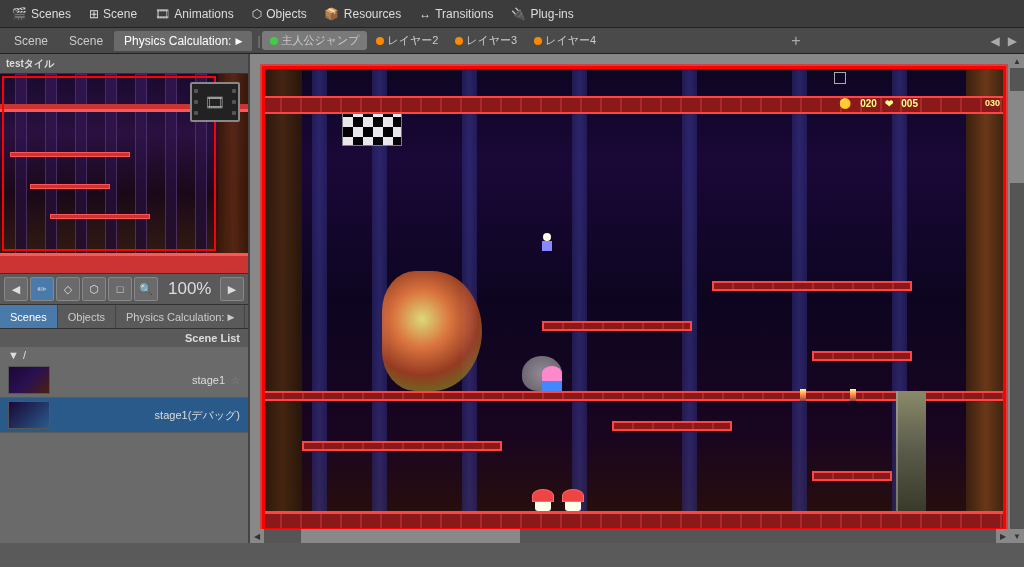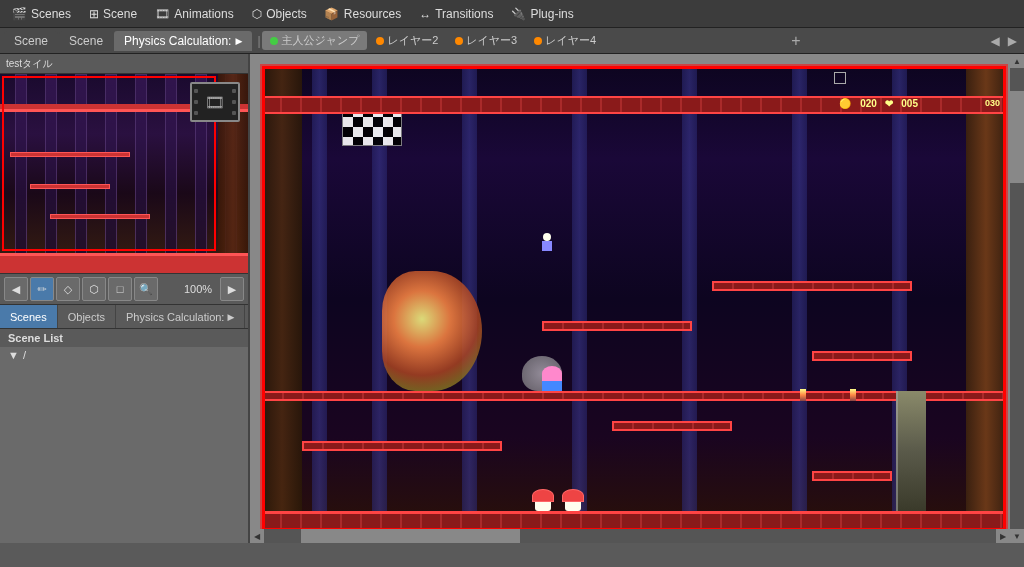--- a/index.html
+++ b/index.html
@@ -69,34 +69,34 @@
     #left-toolbar {
       display: flex; align-items: center; padding: 3px 4px; background: #5a5a5a;
       border-bottom: 1px solid #333; gap: 2px; flex-wrap: wrap;
     }
     .tool-btn {
       width: 24px; height: 24px; background: #6a6a6a; border: 1px solid #888;
       border-radius: 2px; display: flex; align-items: center; justify-content: center;
       cursor: pointer; color: #ddd; font-size: 11px;
     }
     .tool-btn.active { background: #4a7aaa; }
-    .zoom-display { color: #ddd; font-size: 11px; padding: 0 4px; margin-left: 20px; }
+    .zoom-display { color: #ddd; font-size: 17px; padding: 0 4px; margin-left: 4px; }
 
     
     #bottom-tabs {
       display: flex; background: #5a5a5a; border-bottom: 1px solid #333; height: 24px;
     }
     .btab {
       padding: 3px 10px; color: #ccc; cursor: pointer; font-size: 11px; border-right: 1px solid #444;
       display: flex; align-items: center; gap: 3px;
     }
     .btab.active { background: #4a7aaa; color: #fff; }
 
     
-    #scene-list { flex: 1; overflow-y: auto; background: #6a6a6a; }
+    #scene-list { flex: 1; overflow-y: auto; background: #6a6a6a; text-align: right; }
     .scene-list-header { padding: 3px 8px; color: #ddd; font-size: 11px; font-weight: bold; background: #5a5a5a; }
     .scene-folder { display: flex; align-items: center; padding: 2px 8px; color: #ddd; font-size: 11px; }
     .scene-item {
       display: flex; align-items: center; padding: 3px 8px; cursor: pointer;
       border-bottom: 1px solid #5a5a5a; gap: 6px;
     }
     .scene-item.selected { background: #2a5a8a; color: #fff; }
     .scene-thumb { width: 42px; height: 28px; background: #333; border: 1px solid #555; flex-shrink: 0; overflow: hidden; }
     .scene-label { color: #ddd; font-size: 11px; flex: 1; }
     .scene-icon { color: #888; font-size: 10px; margin-left: auto; }
@@ -213,21 +213,21 @@
     <span class="nav-arrow">◀</span>
     <span class="nav-arrow">▶</span>
   </div>
 </div>
 
 <div id="main-layout">
 
   <div id="left-panel">
 
     <div style="display:flex; align-items:center; background:#5a5a5a; height:20px; padding:0 6px; border-bottom:1px solid #333;">
-      <span style="font-size:10px; color:#ddd; font-weight:normal;">testタイル</span>
+      <span style="font-size:10px; color:#ddd; font-weight:bold;">testタイル</span>
     </div>
 
     <div id="tile-preview">
       <div class="preview-game-canvas">
 
         <div class="preview-bg-col" style="left:15px;top:0;bottom:0;opacity:0.7;"></div>
         <div class="preview-bg-col" style="left:45px;top:0;bottom:0;opacity:0.7;"></div>
         <div class="preview-bg-col" style="left:75px;top:0;bottom:0;opacity:0.7;"></div>
         <div class="preview-bg-col" style="left:105px;top:0;bottom:0;opacity:0.7;"></div>
         <div class="preview-bg-col" style="left:135px;top:0;bottom:0;opacity:0.7;"></div>
@@ -287,21 +287,30 @@
     </div>
 
     <div id="scene-list">
       <div class="scene-list-header">Scene List</div>
       <div class="scene-folder">
         <span style="margin-right:4px;">▼</span>
         <span>/</span>
       </div>
 
 
-
+      <div class="scene-item">
+        <div class="scene-thumb thumb-stage1"></div>
+        <span class="scene-label">stage1</span>
+        <span class="scene-icon">☆</span>
+      </div>
+
+      <div class="scene-item selected">
+        <div class="scene-thumb thumb-debug"></div>
+        <span class="scene-label">stage1(デバッグ)</span>
+      </div>
     </div>
   </div>
 
   <div id="canvas-area">
     <div id="game-canvas-wrap">
       <div id="game-canvas">
 
         <div style="position:absolute;left:0;top:0;bottom:0;width:40px;background:linear-gradient(90deg,#2a1808,#4a2810,#2a1808);opacity:0.9;"></div>
         <div style="position:absolute;right:0;top:0;bottom:0;width:40px;background:linear-gradient(90deg,#3a2010,#6a3818,#3a2010);"></div>
 

